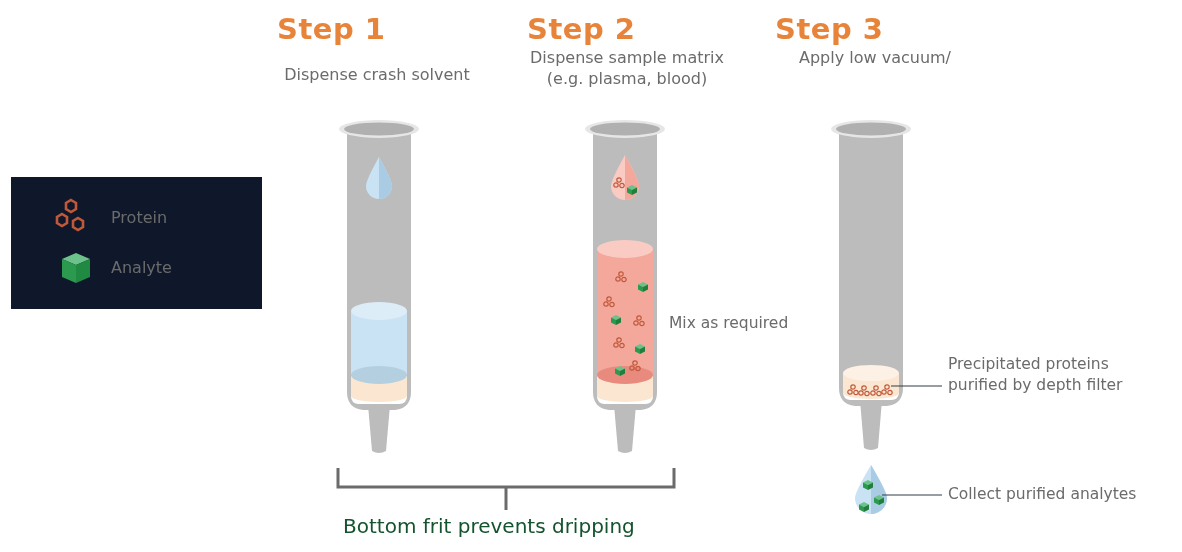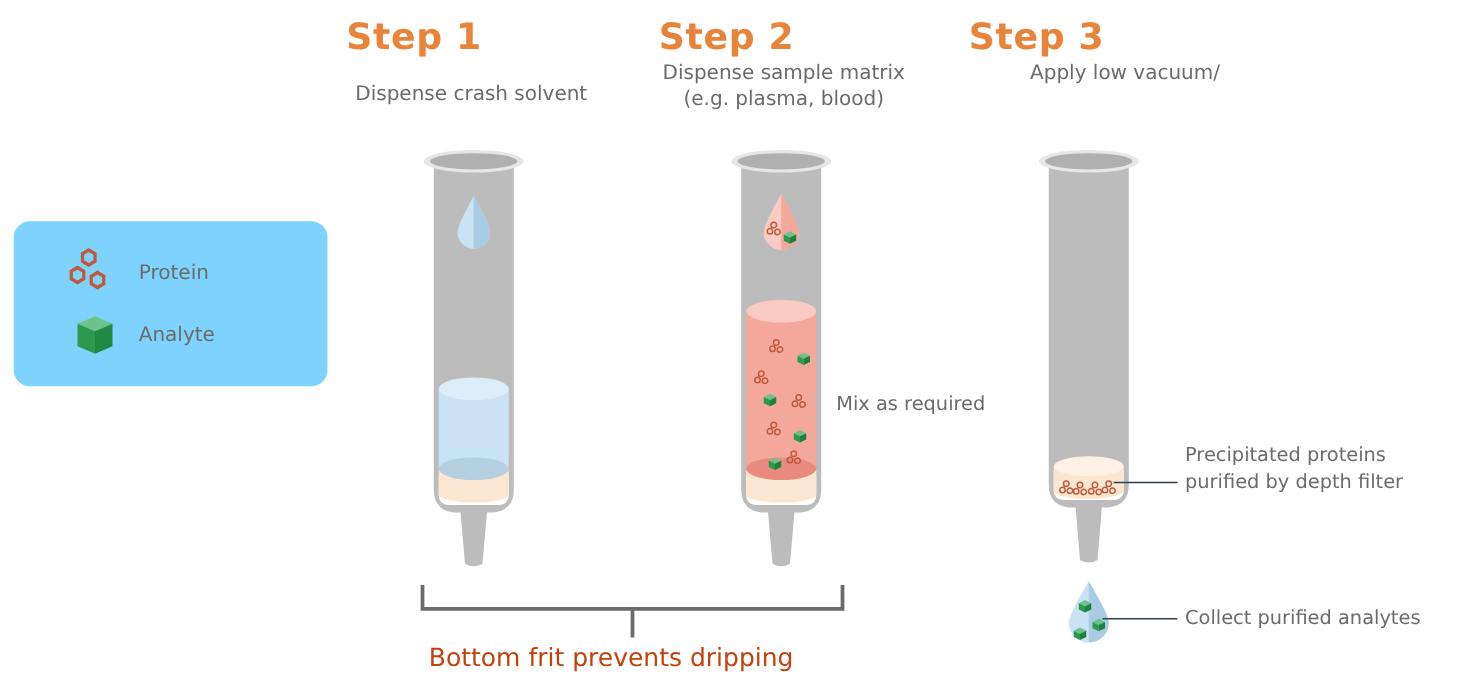--- a/index.html
+++ b/index.html
@@ -1,42 +1,42 @@
 <!DOCTYPE html>
 <html><head>
 <meta charset="utf-8">
 <style>
   html, body { margin:0; padding:0; background:#ffffff; }
   body { width:1182px; height:552px; position:relative; overflow:hidden;
          font-family:"DejaVu Sans", "Liberation Sans", sans-serif; color:#6b6b6b; }
   .step-title { position:absolute; font-weight:bold; font-size:29px;
                 color:#e8843a; letter-spacing:0.5px; }
   .step-desc { position:absolute; text-align:center; font-size:16px; line-height:21px; color:#6b6b6b; }
-  .legend { position:absolute; left:11px; top:177px; width:251px; height:132px; background:#7dd3fc;border-radius:13px; }
+  .legend { position:absolute; left:11px; top:177px; width:251px; height:132px; background:#0f172a; }
   .legend-label { position:absolute; font-size:16px; color:#6b6b6b; }
   .callout { position:absolute; font-size:15.5px; line-height:21px; color:#6b6b6b; }
-  .bracket-label { position:absolute; font-size:20px; color:#c2410c; left:343px; top:514px; }
+  .bracket-label { position:absolute; font-size:20px; color:#14532d; left:343px; top:514px; }
   svg { position:absolute; left:0; top:0; }
 </style>
 </head>
 <body>
 
 <div class="step-title" style="left:277px;top:12px;width:200px;">Step 1</div>
 <div class="step-desc" style="left:252px;top:47px;width:250px;margin-top:17px;">
   <div>Dispense crash solvent</div>
 </div>
 
 <div class="step-title" style="left:527px;top:12px;width:200px;">Step 2</div>
 <div class="step-desc" style="left:502px;top:47px;width:250px;">
   <div>Dispense sample matrix</div>
   <div>(e.g. plasma, blood)</div>
 </div>
 
 <div class="step-title" style="left:775px;top:12px;width:200px;">Step 3</div>
-<div class="step-desc" style="left:726px;top:47px;width:250px;text-align:right;">
+<div class="step-desc" style="left:750px;top:47px;width:250px;">
   <div>Apply low vacuum/</div>
 </div>
 
 <div class="legend">
   <svg width="40" height="40" style="left:40px;top:20px;" viewBox="0 0 40 40">
     <g fill="none" stroke="#c0583a" stroke-width="2.6">
       <polygon points="20,3 25,6 25,12 20,15 15,12 15,6"></polygon>
       <polygon points="11,17 16,20 16,26 11,29 6,26 6,20"></polygon>
       <polygon points="27,21 32,24 32,30 27,33 22,30 22,24"></polygon>
     </g>

